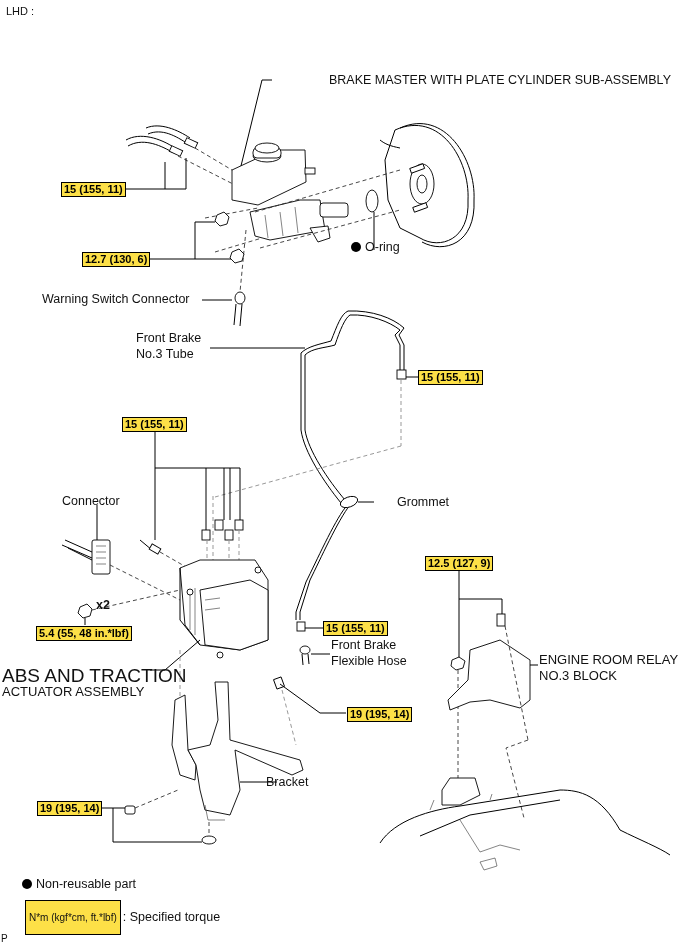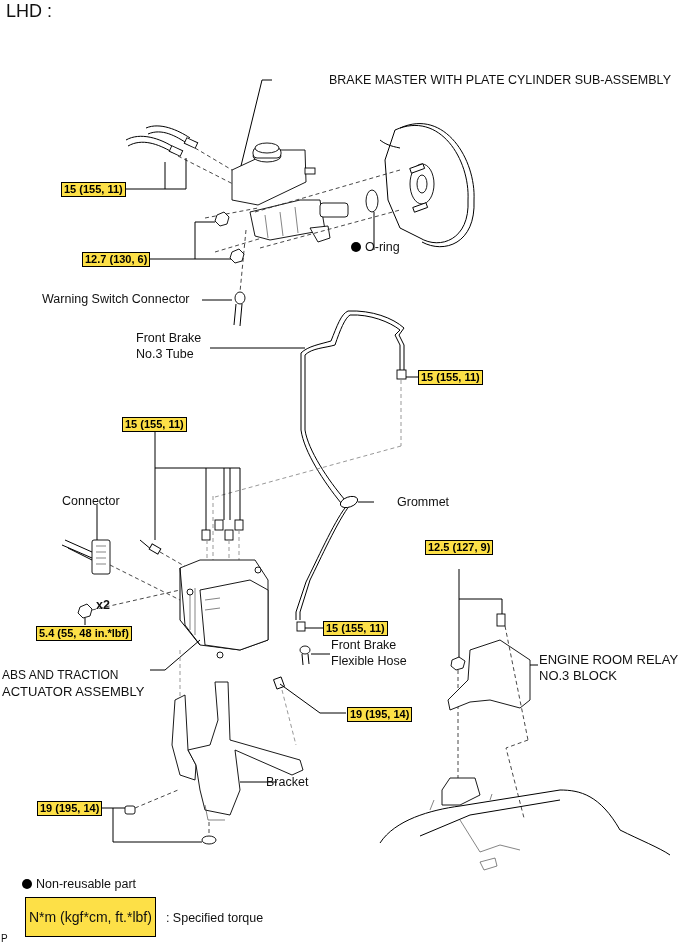--- a/index.html
+++ b/index.html
@@ -2,21 +2,21 @@
 <html><head>
 <meta charset="utf-8">
 <style>
   html, body { margin:0; padding:0; background:#ffffff; }
   body { width:690px; height:946px; position:relative; overflow:hidden;
          font-family:"Liberation Sans", sans-serif; color:#000; }
   #diagram { position:absolute; left:0; top:0; width:690px; height:946px; }
   .lbl { position:absolute; font-size:12.5px; line-height:15px; white-space:nowrap; color:#111; }
   .torque { position:absolute; font-size:11px; font-weight:bold; line-height:13px;
             border:1.3px solid #000; padding:0 2px; background:#fde047; white-space:nowrap; }
-  .legend-box { font-weight:normal; font-size:14px; line-height:15px; padding:11px 3px; }
+  .legend-box { font-weight:normal; font-size:10px; line-height:15px; padding:11px 3px; }
   .dot { display:inline-block; width:10px; height:10px; border-radius:50%; background:#000; margin-right:4px; vertical-align:-1px; }
   svg .ln { stroke:#000; stroke-width:1; fill:none; }
   svg .dash { stroke:#333; stroke-width:0.9; fill:none; stroke-dasharray:4 3; }
   svg .dashg { stroke:#999; stroke-width:1; fill:none; stroke-dasharray:4 3; }
   svg .part { stroke:#000; stroke-width:0.9; fill:#fff; }
   svg .thin { stroke:#333; stroke-width:0.6; fill:none; }
 </style>
 </head>
 <body>
 
@@ -166,53 +166,53 @@
 
     <path class="ln" d="M380,843 C395,820 430,810 460,806 L560,790 C580,790 600,795 620,830 C640,840 660,848 670,855"></path>
     <path class="ln" d="M420,836 L470,815 L560,800"></path>
     <path class="part" d="M442,790 L450,778 L475,778 L480,795 L460,805 L442,805 Z"></path>
     <path class="thin" d="M460,820 L480,852 L500,845 L520,850"></path>
     <path class="thin" d="M480,862 L495,858 L497,866 L484,870 Z"></path>
     <path class="thin" d="M430,810 L434,800 M490,800 L492,794"></path>
   </g>
 </svg>
 
-<div class="lbl" style="left:6px;top:4px;font-size:18px;">LHD :</div>
+<div class="lbl" style="left:6px;top:4px;font-size:11px;">LHD :</div>
 
 <div class="lbl" style="left:281px;top:73px;margin-left:48px;">BRAKE MASTER WITH PLATE CYLINDER SUB-ASSEMBLY</div>
 <div class="torque" style="left:61px;top:182px;">15 (155, 11)</div>
 <div class="torque" style="left:82px;top:252px;">12.7 (130, 6)</div>
 <div class="lbl" style="left:351px;top:240px;">
   <span class="dot"></span><span>O-ring</span>
 </div>
 <div class="lbl" style="left:42px;top:292px;">Warning Switch Connector</div>
 
 <div class="lbl" style="left:136px;top:331px;">Front Brake</div>
 <div class="lbl" style="left:136px;top:347px;">No.3 Tube</div>
 <div class="torque" style="left:418px;top:370px;">15 (155, 11)</div>
 
 <div class="torque" style="left:122px;top:417px;">15 (155, 11)</div>
 <div class="lbl" style="left:62px;top:494px;">Connector</div>
 <div class="lbl" style="left:376px;top:495px;margin-left:21px;">Grommet</div>
 <div class="lbl" style="left:96px;top:598px;font-weight:bold;">x2</div>
 <div class="torque" style="left:36px;top:626px;">5.4 (55, 48 in.*lbf)</div>
-<div class="lbl" style="left:2px;top:668px;font-size:12px;">ABS AND TRACTION</div>
+<div class="lbl" style="left:2px;top:668px;font-size:19px;">ABS AND TRACTION</div>
 <div class="lbl" style="left:2px;top:684px;font-size:13px;">ACTUATOR ASSEMBLY</div>
 
 <div class="torque" style="left:323px;top:621px;">15 (155, 11)</div>
 <div class="lbl" style="left:331px;top:638px;">Front Brake</div>
 <div class="lbl" style="left:331px;top:654px;">Flexible Hose</div>
 
-<div class="torque" style="left:425px;top:540px;text-align:right;">12.5 (127, 9)</div>
+<div class="torque" style="left:425px;top:556px;text-align:right;">12.5 (127, 9)</div>
 <div class="lbl" style="left:539px;top:652px;font-size:13px;">ENGINE ROOM RELAY</div>
 <div class="lbl" style="left:539px;top:668px;font-size:13px;">NO.3 BLOCK</div>
 
 <div class="torque" style="left:347px;top:707px;">19 (195, 14)</div>
 <div class="lbl" style="left:266px;top:775px;">Bracket</div>
 <div class="torque" style="left:37px;top:801px;">19 (195, 14)</div>
 
 <div class="lbl" style="left:22px;top:877px;">
   <span class="dot"></span><span>Non-reusable part</span>
 </div>
 <div class="lbl" style="left:25px;top:910px;">
-  <span class="torque legend-box" style="position:relative;">N*m (kgf*cm, ft.*lbf)</span><span style="margin-left:10px;">: Specified torque</span>
+  <span class="torque legend-box" style="position:relative;">N*m (kgf*cm, ft.*lbf)</span><span style="margin-left:2px;">: Specified torque</span>
 </div>
 <div class="lbl" style="left:1px;top:931px;font-size:10px;">P</div>
 
 </body></html>

